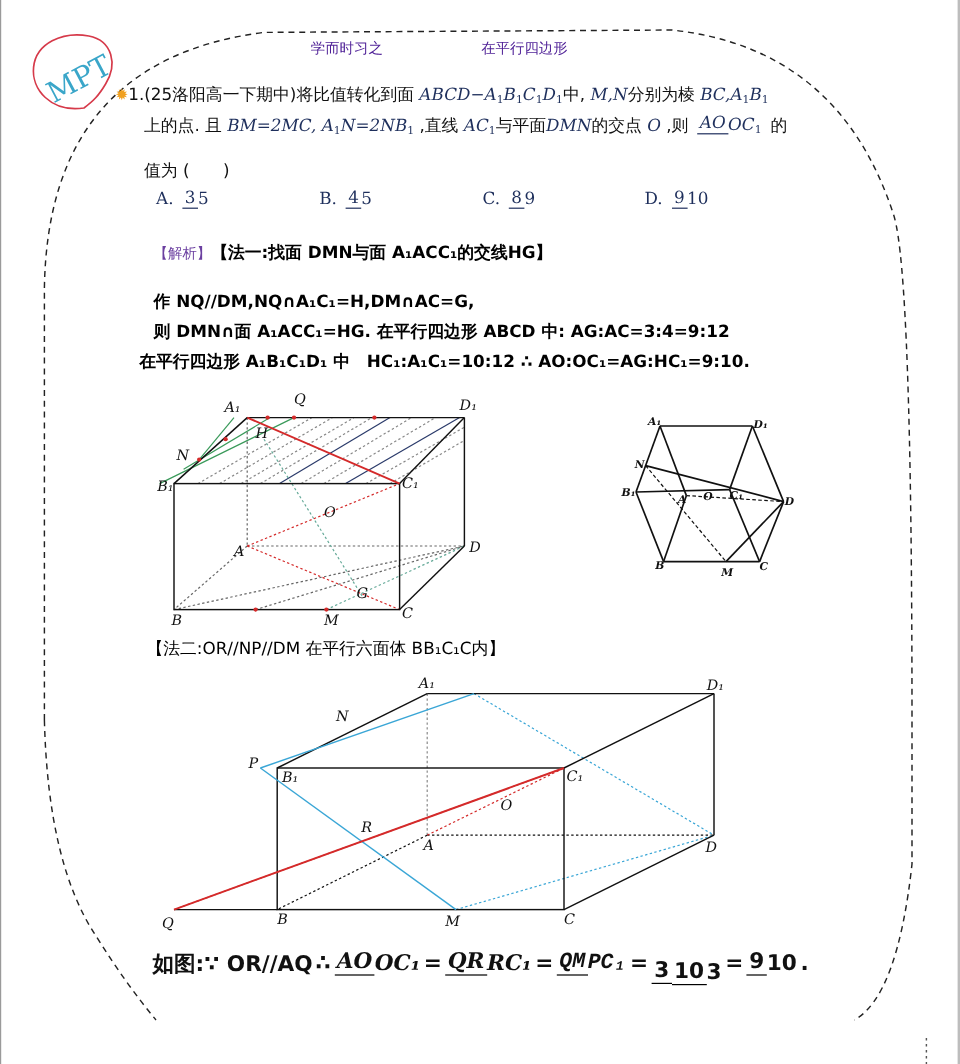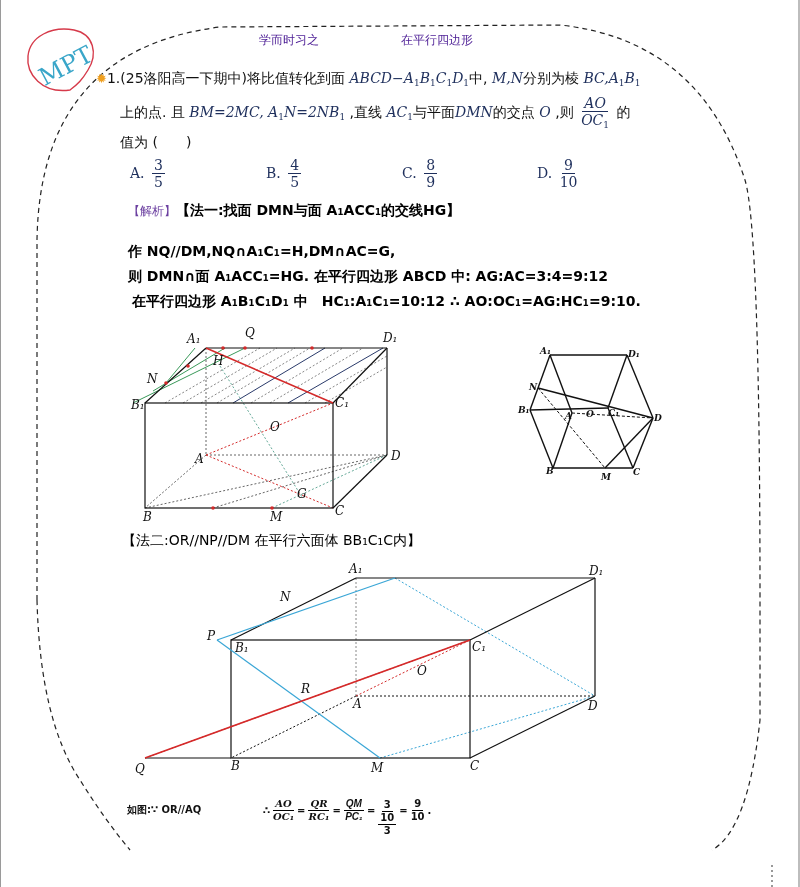--- a/index.html
+++ b/index.html
@@ -5,21 +5,21 @@
   html, body { margin:0; padding:0; background:#fff; }
   body { width:800px; height:887px; position:relative; overflow:hidden; font-family:"DejaVu Serif", serif; color:#111; }
   .edge-left { position:absolute; left:0; top:0; width:1px; height:887px; background:#9a9a9a; }
   .edge-right { position:absolute; right:0; top:0; width:2px; height:887px; background:#bdbdbd; }
   .frame { position:absolute; left:0; top:0; }
   .abs { position:absolute; white-space:nowrap; }
   .hdr { font-family:"DejaVu Sans", sans-serif; font-size:12px; color:#4c1d95; }
   .q { font-family:"DejaVu Sans", sans-serif; font-size:14px; color:#111; }
   .m { font-family:"DejaVu Serif", serif; font-style:italic; color:#1e2f5c; }
   sub { font-size:9px; vertical-align:-3px; font-style:normal; }
-  .frac { display:inline-flex; flex-direction:column; align-items:center; vertical-align:middle; margin:0 3px; line-height:1; }
+  .frac { display:inline-flex; align-items:flex-start; vertical-align:middle; margin:0 3px; line-height:1; }
   .frac .n { padding:0 2px 1px; border-bottom:1px solid #1e2f5c; }
   .frac .d { padding-top:1px; }
   .choice { font-family:"DejaVu Serif", serif; font-size:14px; color:#1e2f5c; }
   .sol { font-family:"DejaVu Sans", sans-serif; font-size:14px; color:#000; font-weight:bold; }
   .tag { color:#6b3fa0; font-weight:normal; font-size:12px; }
   .stamp { position:absolute; left:22px; top:24px; width:76px; height:72px; }
   .lbl { font-family:"DejaVu Serif", serif; font-style:italic; font-size:12px; fill:#111; }
   .lbls { font-family:"DejaVu Serif", serif; font-style:italic; font-weight:bold; font-size:9px; fill:#111; }
 </style>
 </head>
@@ -81,21 +81,21 @@
       <span class="d">9</span>
     </span></div>
 <div class="abs choice" style="left:537px; top:158px;"><span>D.</span> <span class="frac">
       <span class="n">9</span>
       <span class="d">10</span>
     </span></div>
 
 <div class="abs sol" style="left:128px; top:202px;"><span class="tag">【解析】</span><span>【法一:找面 DMN与面 A₁ACC₁的交线HG】</span></div>
 <div class="abs sol" style="left:128px; top:243px;">作 NQ//DM,NQ∩A₁C₁=H,DM∩AC=G,</div>
 <div class="abs sol" style="left:128px; top:268px;">则 DMN∩面 A₁ACC₁=HG. 在平行四边形 ABCD 中: AG:AC=3:4=9:12</div>
-<div class="abs sol" style="left:132px; top:293px;">在平行四边形 A₁B₁C₁D₁ 中　HC₁:A₁C₁=10:12 ∴ AO:OC₁=AG:HC₁=9:10.</div>
+<div class="abs sol" style="left:116px; top:293px;">在平行四边形 A₁B₁C₁D₁ 中　HC₁:A₁C₁=10:12 ∴ AO:OC₁=AG:HC₁=9:10.</div>
 
 <svg class="abs" style="left:125px; top:325px;" width="290" height="200">
 
   <g stroke-width="1">
     <line x1="8" y1="78" x2="120" y2="23" stroke="#3a9a5a"></line>
     <line x1="8" y1="78" x2="98" y2="23" stroke="#3a9a5a" opacity="0"></line>
     <line x1="41" y1="58" x2="70" y2="23" stroke="#3a9a5a"></line>
     <line x1="28" y1="66" x2="100" y2="23" stroke="#3a9a5a"></line>
     <line x1="108" y1="78" x2="200" y2="23" stroke="#2a3a6a"></line>
     <line x1="163" y1="78" x2="258" y2="23" stroke="#2a3a6a"></line>
@@ -238,32 +238,32 @@
   <text class="lbl" x="292" y="117">O</text>
   <text class="lbl" x="176" y="135">R</text>
   <text class="lbl" x="228" y="150">A</text>
   <text class="lbl" x="463" y="152">D</text>
   <text class="lbl" x="10" y="215">Q</text>
   <text class="lbl" x="106" y="212">B</text>
   <text class="lbl" x="246" y="214">M</text>
   <text class="lbl" x="345" y="212">C</text>
 </svg>
 
-<div class="abs" style="left:127px; top:784px; font-family:'DejaVu Sans', sans-serif; font-size:10px; font-weight:bold; display:flex; align-items:center;">
+<div class="abs" style="left:127px; top:784px; font-family:'DejaVu Sans', sans-serif; font-size:18px; font-weight:bold; display:flex; align-items:center;">
   <span style="width:136px;">如图:∵ OR//AQ</span>
   <span>∴</span>
   <span class="frac" style="font-family:'DejaVu Serif', serif; font-style:italic;">
       <span class="n" style="border-color:#000">AO</span>
       <span class="d">OC₁</span>
     </span>=
   <span class="frac" style="font-family:'DejaVu Serif', serif; font-style:italic;">
       <span class="n" style="border-color:#000">QR</span>
       <span class="d">RC₁</span>
     </span>=
-  <span class="frac" style="font-family:Liberation Sans, sans-serif; font-style:italic;">
+  <span class="frac" style="font-family:Liberation Mono, monospace; font-style:italic;">
       <span class="n" style="border-color:#000">QM</span>
       <span class="d">PC₁</span>
     </span>=
   <span class="frac" style="margin-top:16px;">
       <span class="n" style="border-color:#000">3</span>
       <span class="d"><span class="frac" style="margin:0;">
           <span class="n" style="border-color:#000">10</span>
           <span class="d">3</span>
         </span></span>
     </span>=

